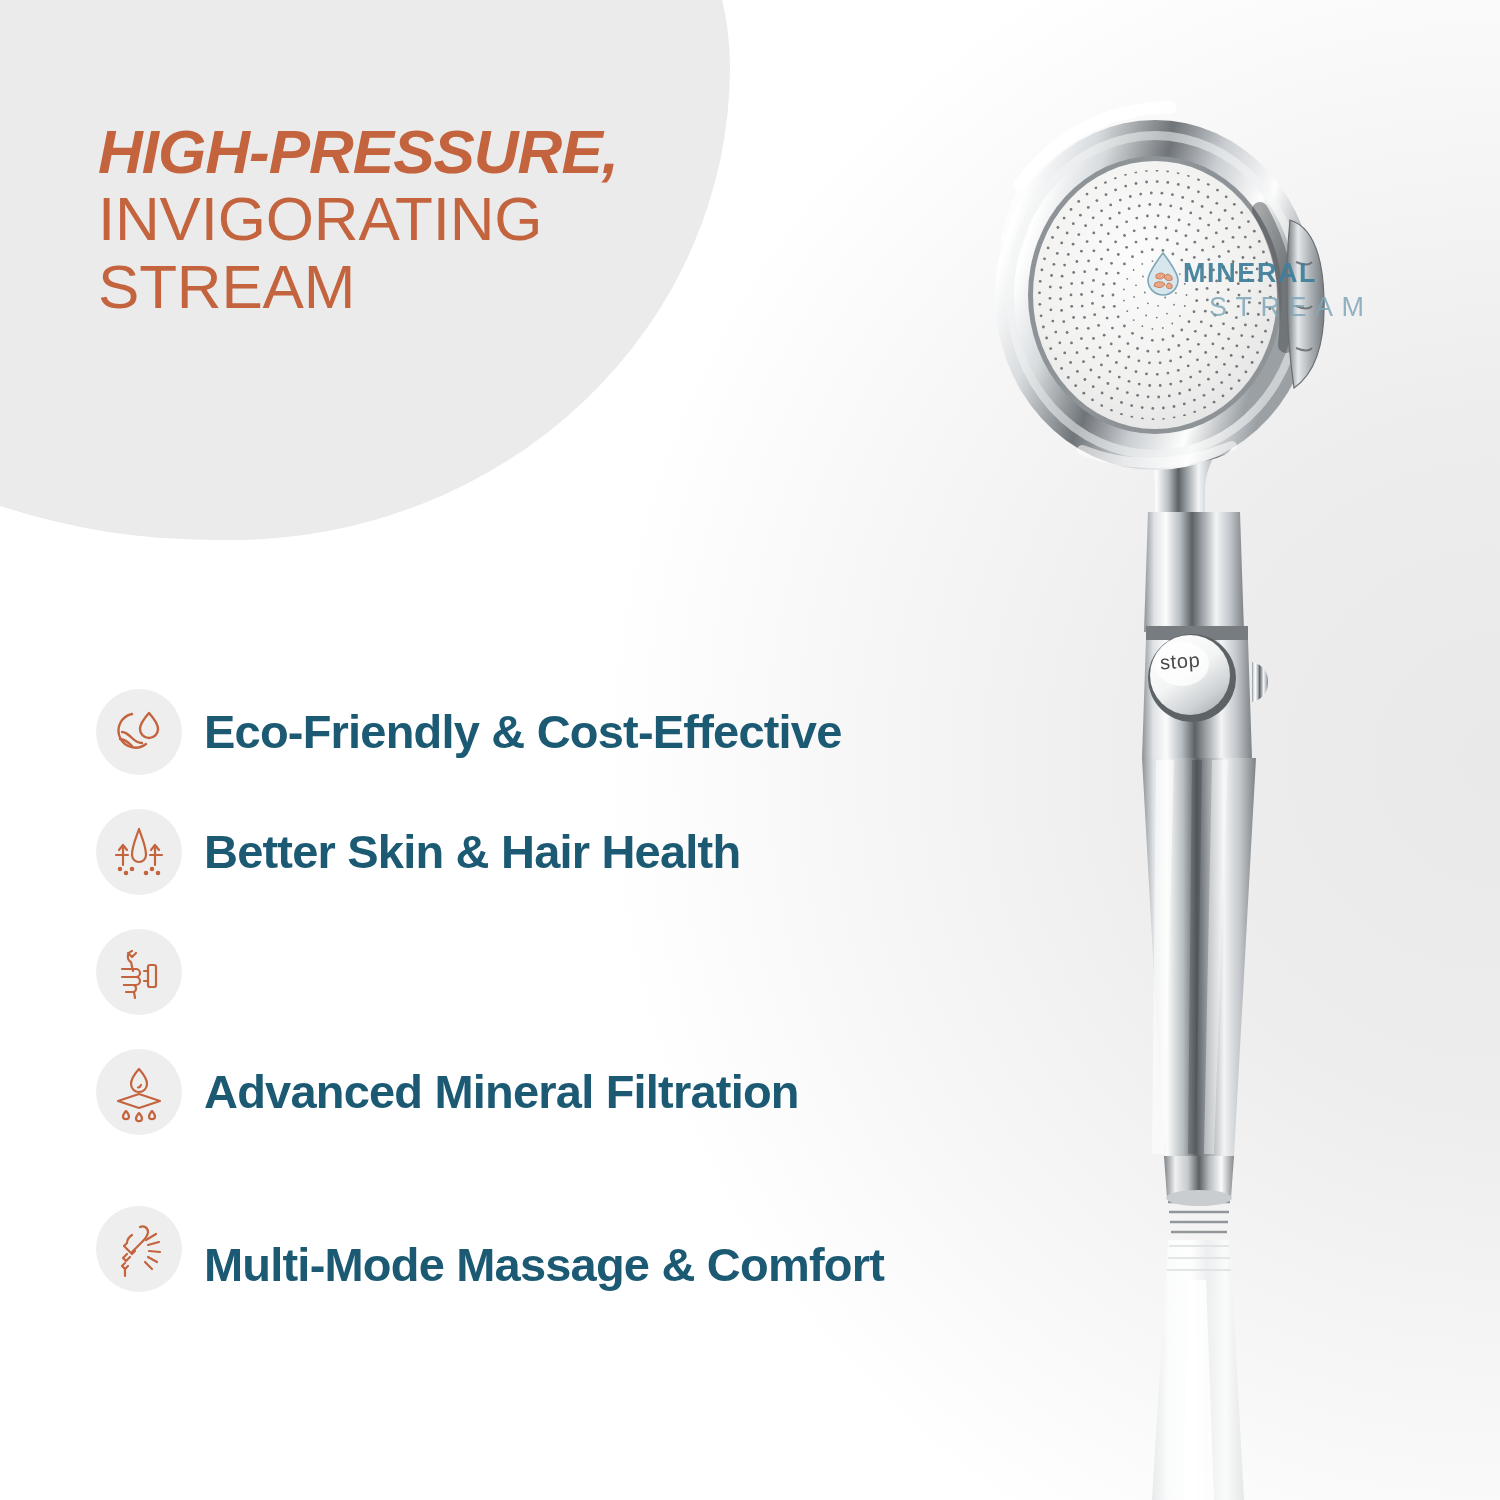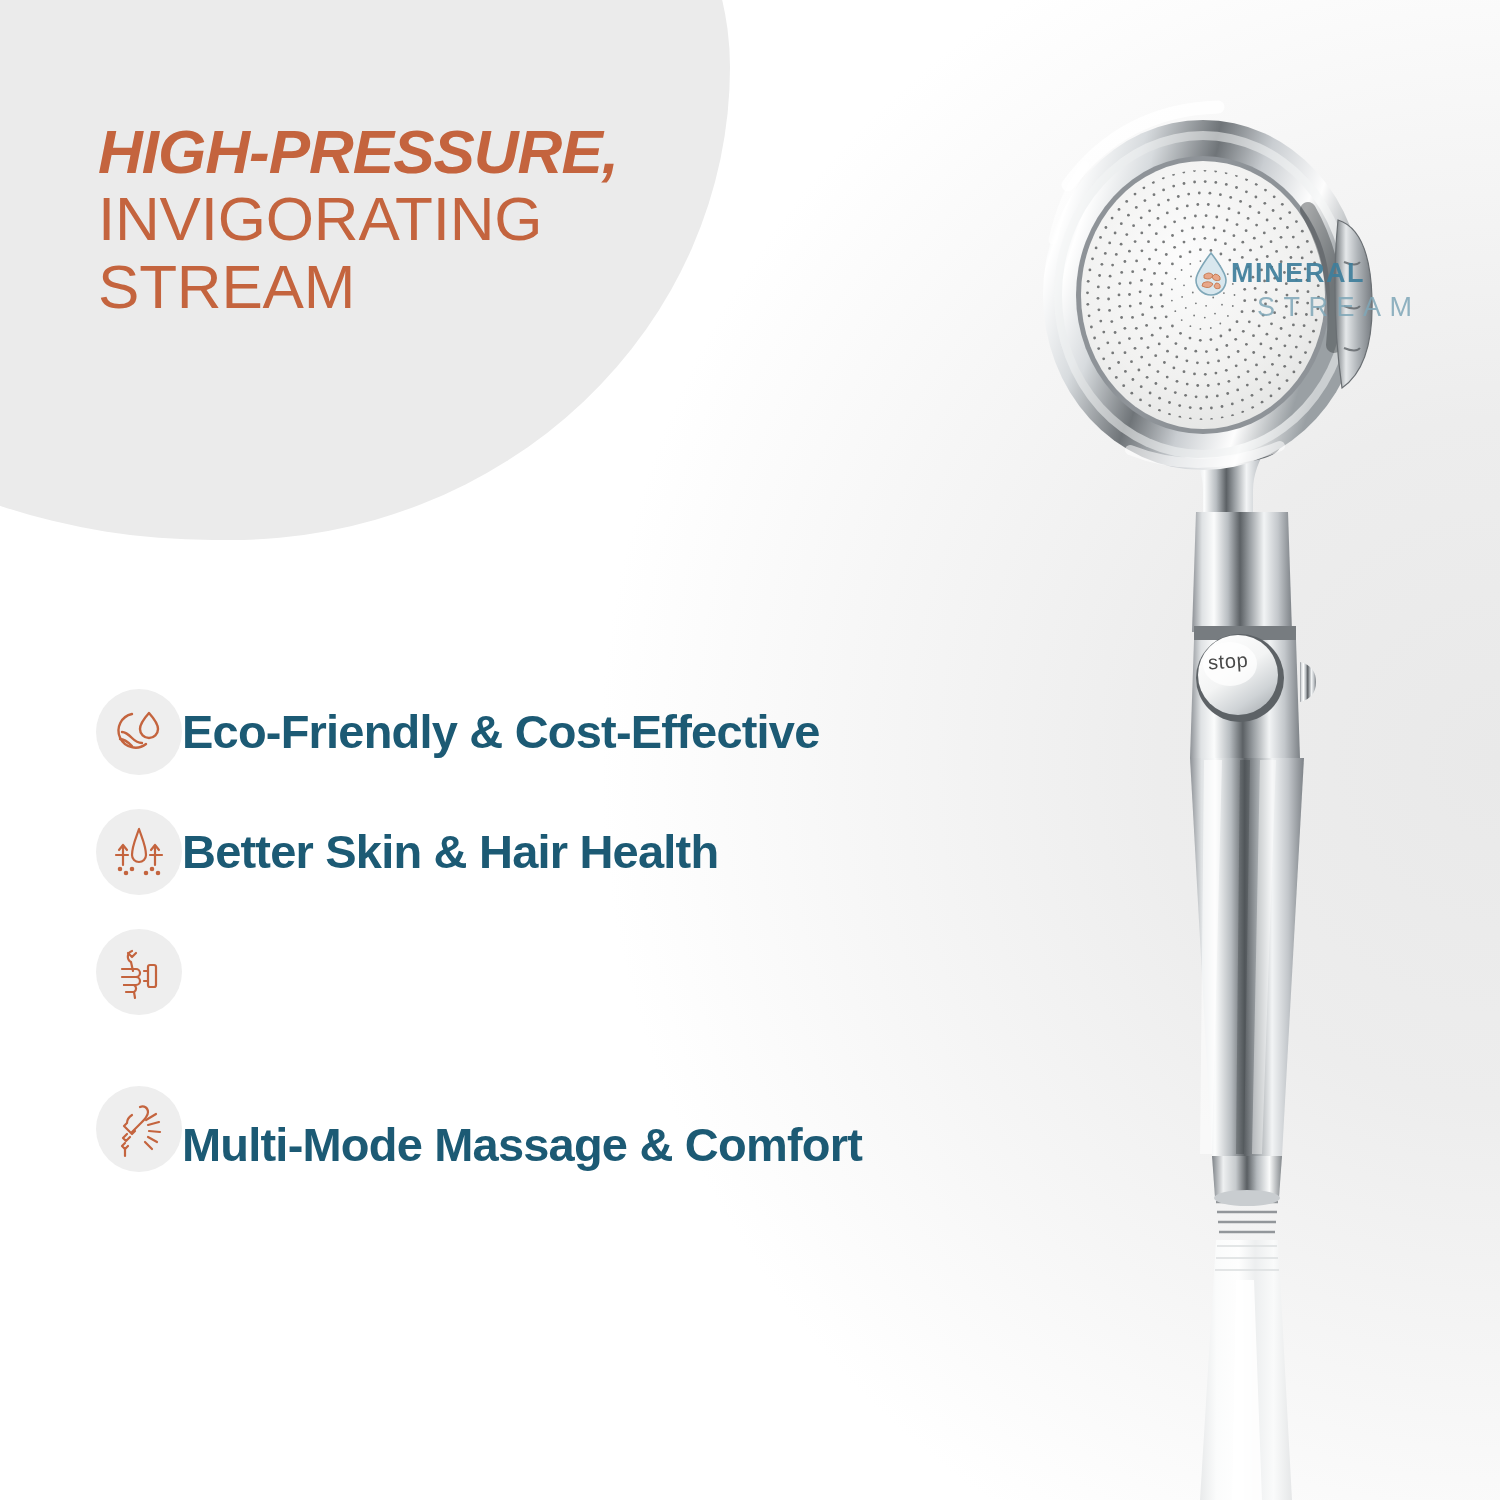--- a/index.html
+++ b/index.html
@@ -45,41 +45,42 @@
     letter-spacing:-0.2px;
   }
 
   
   .features {
     position:absolute; left:96px; top:672px; width:1000px;
   }
   .feature-row {
     display:flex; align-items:center;
     min-height:120px;
+    gap:22px;
   }
   .feature-row.tall { min-height:140px; align-items:flex-end; }
   .icon-badge {
     flex:0 0 auto;
     width:86px; height:86px;
     border-radius:50%;
     background:#eeeeee;
     display:flex; align-items:center; justify-content:center;
   }
   .feature-row.tall .icon-badge { margin-top:14px; }
   .icon-badge svg { display:block; }
   .feature-text {
     font-size:47px;
     font-weight:bold;
     color:#1c5a74;
     letter-spacing:-0.8px;
     line-height:1.12;
   }
 
   
-  .product { position:absolute; left:1008px; top:90px; width:470px; height:1410px;text-align:right; }
+  .product { position:absolute; left:960px; top:90px; width:470px; height:1410px;text-align:right; }
 
   .prod-svg { position:absolute; left:0; top:0; }
   .logo-overlay {
     position:absolute;
     left:183px; top:160px;
     width:215px;
     pointer-events:none;
   }
   .logo-row { display:flex; align-items:center; }
   .logo-mineral {
@@ -153,20 +154,33 @@
           <path d="M14 28h14a4 4 0 0 1 0 8H16"></path>
           <path d="M14 36h14a4 4 0 0 1 0 8H16"></path>
           <path d="M16 44h10a4 4 0 0 1 0 7H18"></path>
           <path d="M26 51l1 6"></path>
           <rect x="40" y="24" width="8" height="22" rx="2"></rect>
           <path d="M36 30h4M36 40h4"></path>
         </svg>
       </span>
     </div>
 
+    <div class="feature-row">
+      <span class="icon-badge">
+        <svg width="62" height="62" viewBox="0 0 62 62" fill="none" stroke="#c4643e" stroke-width="2.2" stroke-linecap="round" stroke-linejoin="round">
+          <path d="M31 8c0 0-8 9-8 15a8 8 0 0 0 16 0c0-6-8-15-8-15z"></path>
+          <path d="M33 24a3.5 3.5 0 0 1-3 2.5"></path>
+          <path d="M31 33L10 40l21 7 21-7-21-7z"></path>
+          <path d="M18 50c0 0-3 3.5-3 5.2a3 3 0 0 0 6 0c0-1.7-3-5.2-3-5.2z"></path>
+          <path d="M31 52c0 0-3 3.5-3 5.2a3 3 0 0 0 6 0c0-1.7-3-5.2-3-5.2z"></path>
+          <path d="M44 50c0 0-3 3.5-3 5.2a3 3 0 0 0 6 0c0-1.7-3-5.2-3-5.2z"></path>
+        </svg>
+      </span>
+      <span class="feature-text">Advanced Mineral Filtration</span>
+    </div>
 
     <div class="feature-row tall">
       <span class="icon-badge">
         <svg width="62" height="62" viewBox="0 0 62 62" fill="none" stroke="#c4643e" stroke-width="2.2" stroke-linecap="round" stroke-linejoin="round">
           <path d="M32 9c4-2 8 1 8 5 0 5-5 9-9 13l-7 7"></path>
           <path d="M24 17c-3 2-5 5-5 8l-3 3 8 8 3-3"></path>
           <path d="M19 36l-4 4 3 3 4-4"></path>
           <path d="M17 45l-3 3 3 3 3-3"></path>
           <path d="M17 51v7"></path>
           <path d="M38 22l10-6M40 27l11-3M41 33l11 1M40 39l9 5M37 44l7 7"></path>

